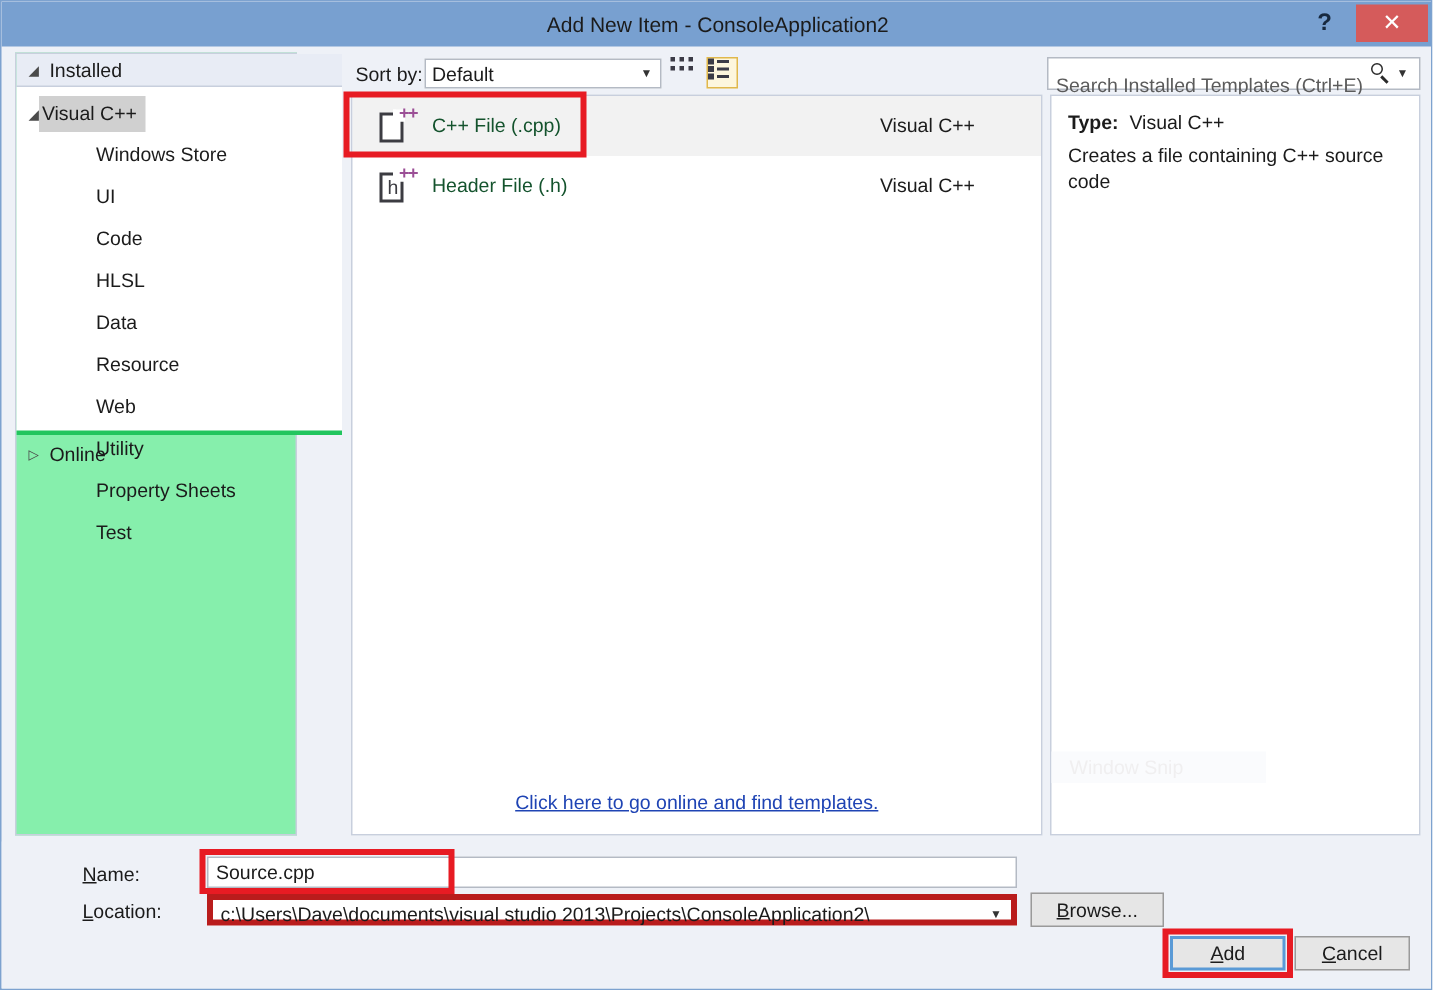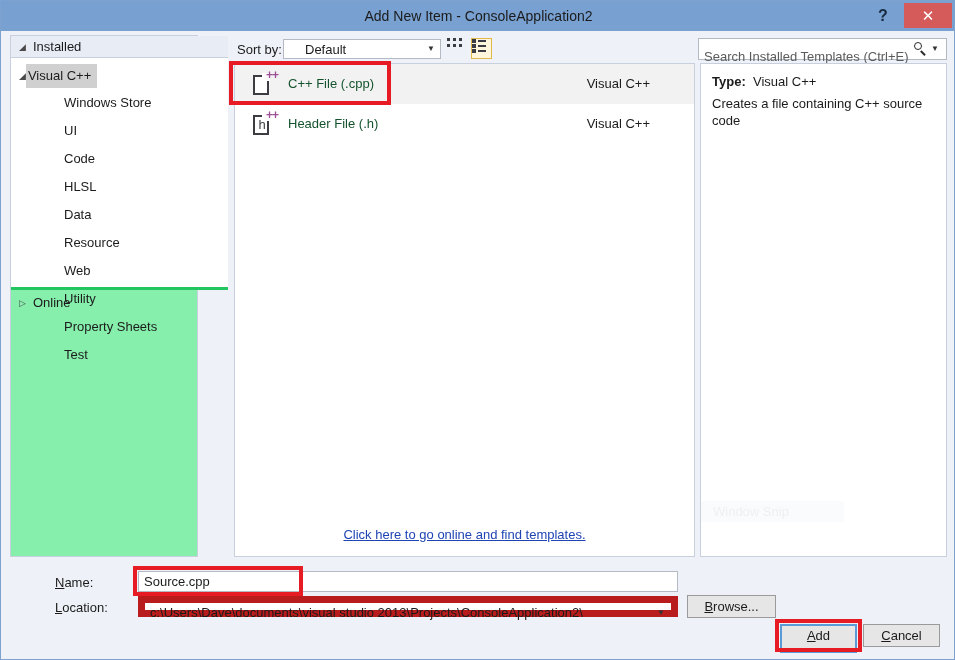--- a/index.html
+++ b/index.html
@@ -144,21 +144,21 @@
     width: 158px; height: 20px;
     background: #ffffff;
     border: 1px solid #b4bac4;
     box-sizing: border-box;
     font-size: 13px;
     color: #1b1b1b;
     cursor: default;
   }
   .sort-select .val {
     position: absolute;
-    left: 21px; top: 1px;
+    left: 4px; top: 1px;
     line-height: 18px;
   }
   .sort-select .arr {
     position: absolute;
     right: 5px; top: 0;
     line-height: 18px;
     font-size: 8px;
     color: #333;
   }
   .viewbtn {
@@ -386,21 +386,21 @@
   .name-input .v {
     position: absolute;
     left: 5px; top: 0;
     line-height: 19px;
   }
   .loc-input {
     position: absolute;
     left: 137px; top: 595px;
     width: 540px; height: 21px;
     background: #ffffff;
-    border: 7px solid #b91c1c;
+    border: 4px solid #b91c1c;
     box-sizing: border-box;
     font-size: 13px;
     color: #1b1b1b;
     cursor: text;
   }
   .loc-input .v {
     position: absolute;
     left: 5px; top: 0;
     line-height: 19px;
     white-space: nowrap;
@@ -424,21 +424,21 @@
     cursor: default;
     font-family: "Liberation Sans", sans-serif;
   }
   .btn-browse {
     left: 686px; top: 594px;
     width: 89px; height: 23px;
     line-height: 21px;
   }
   .btn-add {
     left: 779px; top: 623px;
-    width: 77px; height: 29px;
+    width: 77px; height: 23px;
     line-height: 19px;
     border: 2px solid #5a9ad6;
   }
   .btn-cancel {
     left: 862px; top: 623px;
     width: 77px; height: 23px;
     line-height: 21px;
   }
 
   

